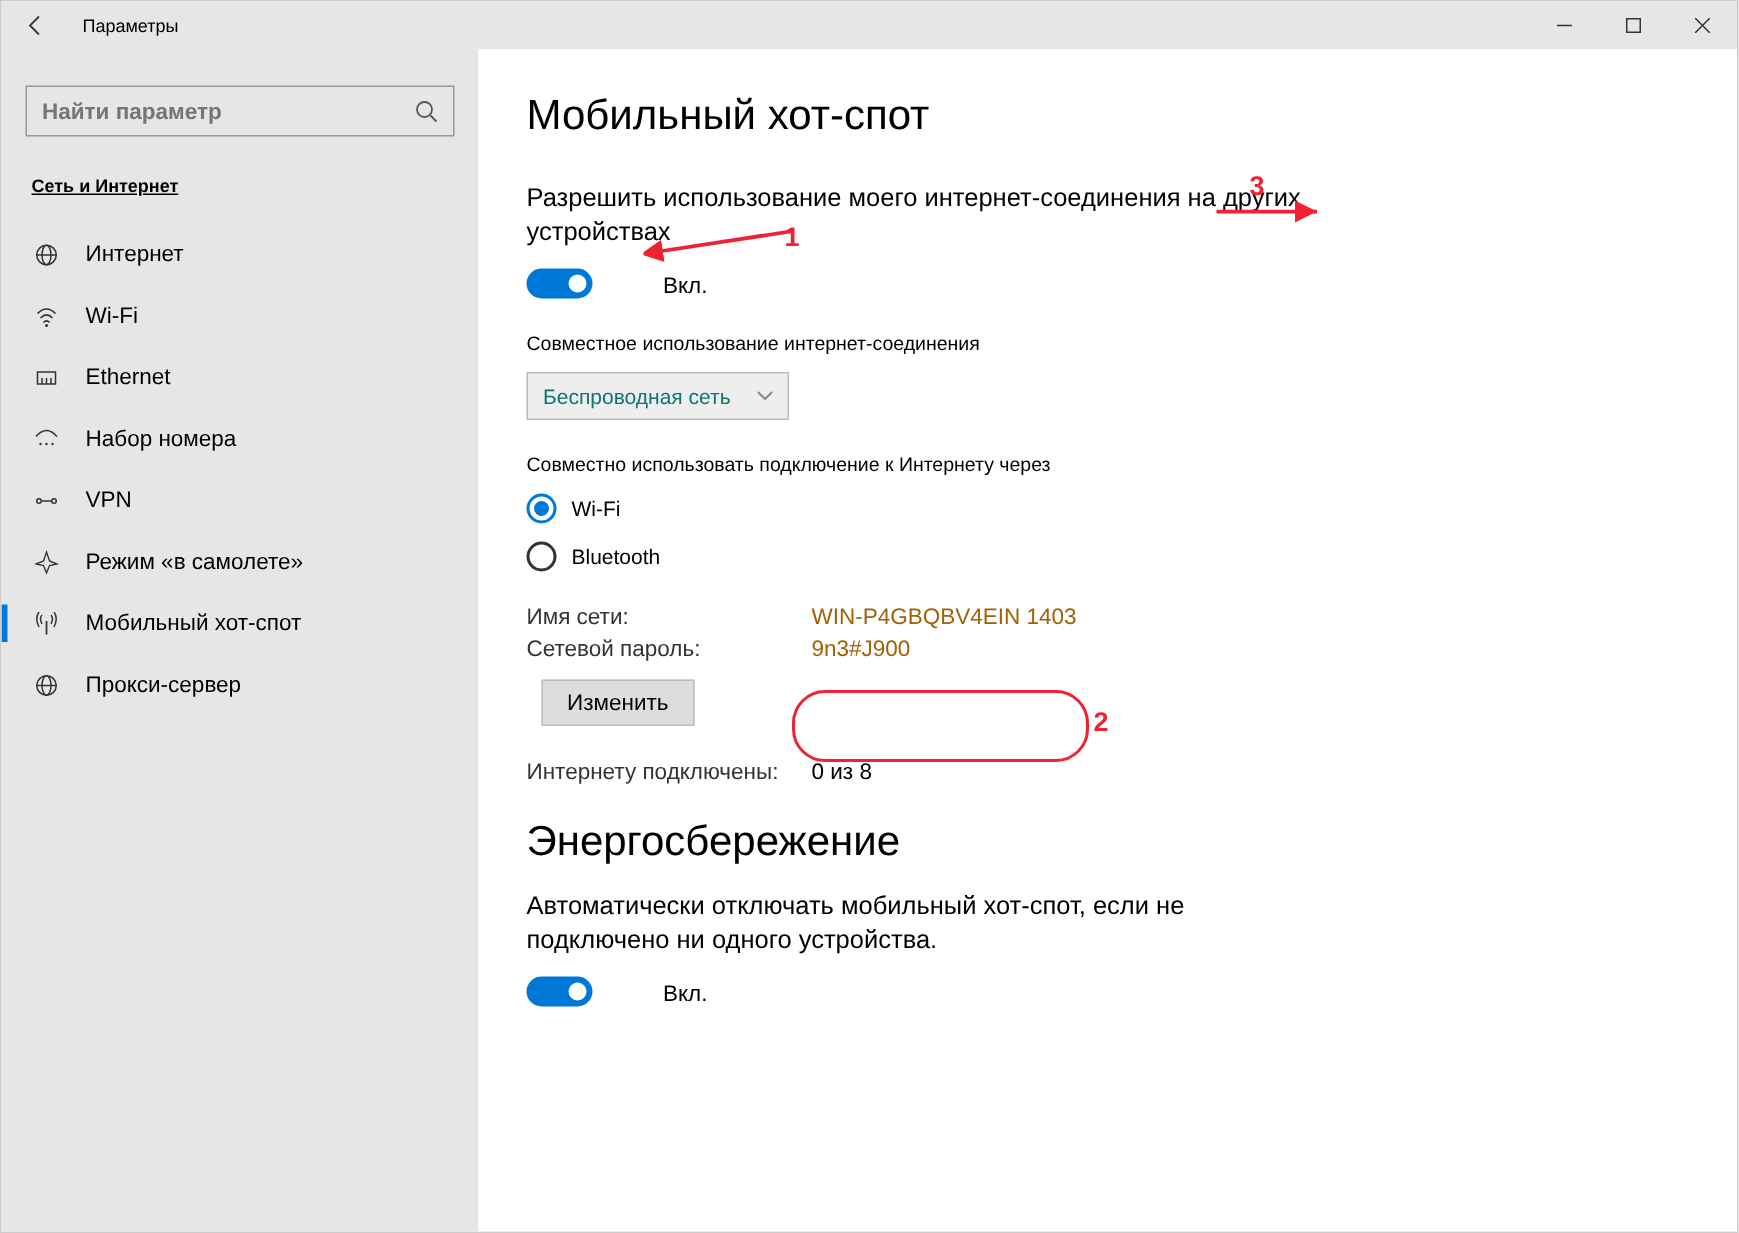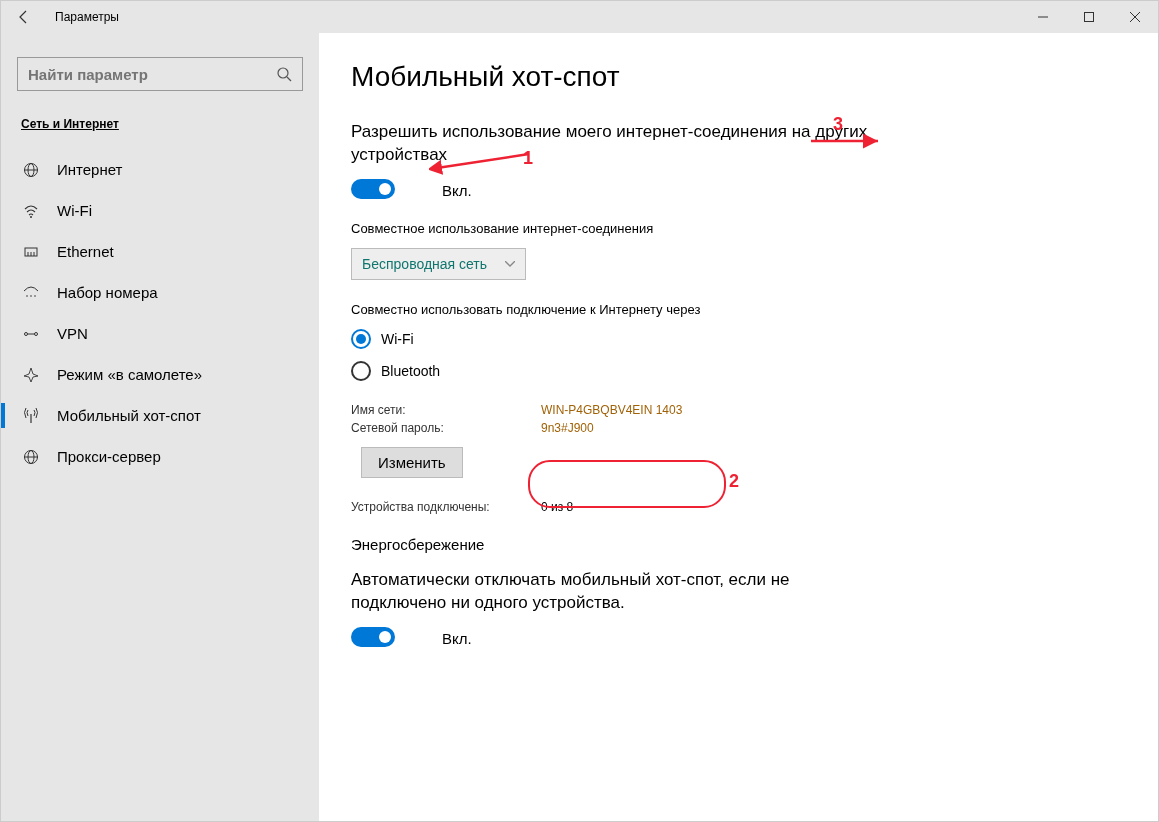--- a/index.html
+++ b/index.html
@@ -101,27 +101,27 @@
     height: 32px; width: 175px; display:flex; align-items:center; padding:0 10px;
     justify-content: space-between;
   }
   .radio-row { display:flex; align-items:center; margin-bottom: 12px;}
   .radio-out {
     width:20px; height:20px; border:2px solid #333; border-radius:50%;
     display:inline-flex; align-items:center; justify-content:center; margin-right:10px;
   }
   .radio-out.checked { border-color:#0078d7;}
   .radio-in { width:10px; height:10px; background:#0078d7; border-radius:50%; }
-  .kv-row { display:flex; font-size:12px; margin-bottom:4px;}
+  .kv-row { display:flex; font-size:15px; margin-bottom:4px;}
   .kv-label { width: 190px; color:#333;}
   .kv-value { color:#a16207;}
   .edit-btn {
     margin-top:8px; border:1px solid #bbb; background:#ddd; padding:6px 16px; font-size:15px;margin-left:10px;
   }
-  h2.sub-title { font-size: 15px; font-weight:400; margin: 20px 0 16px 0;}
+  h2.sub-title { font-size: 28px; font-weight:400; margin: 20px 0 16px 0;}
   .anno-num { color:#e23; font-weight:700; position:absolute; font-size:18px;}
   .anno-arrow { position:absolute; }
   .credbox {
     position:absolute;
     border:2.5px solid #e23;
     border-radius: 22px;
   }
 </style>
 </head>
 <body>
@@ -290,21 +290,21 @@
         </div>
         <div class="kv-row">
           <span class="kv-label">Сетевой пароль:</span>
           <span class="kv-value">9n3#J900</span>
         </div>
         <button class="edit-btn">Изменить</button>
       </div>
 
       <div class="section">
         <div class="kv-row">
-          <span class="kv-label">Устройства подключены:</span>
+          <span class="kv-label">Интернету подключены:</span>
           <span>0 из 8</span>
         </div>
       </div>
 
       <h2 class="sub-title">Энергосбережение</h2>
       <div class="desc">Автоматически отключать мобильный хот-спот, если не подключено ни одного устройства.</div>
       <div class="toggle-row">
         <div class="toggle">
             <div class="knob"></div>
           </div>

